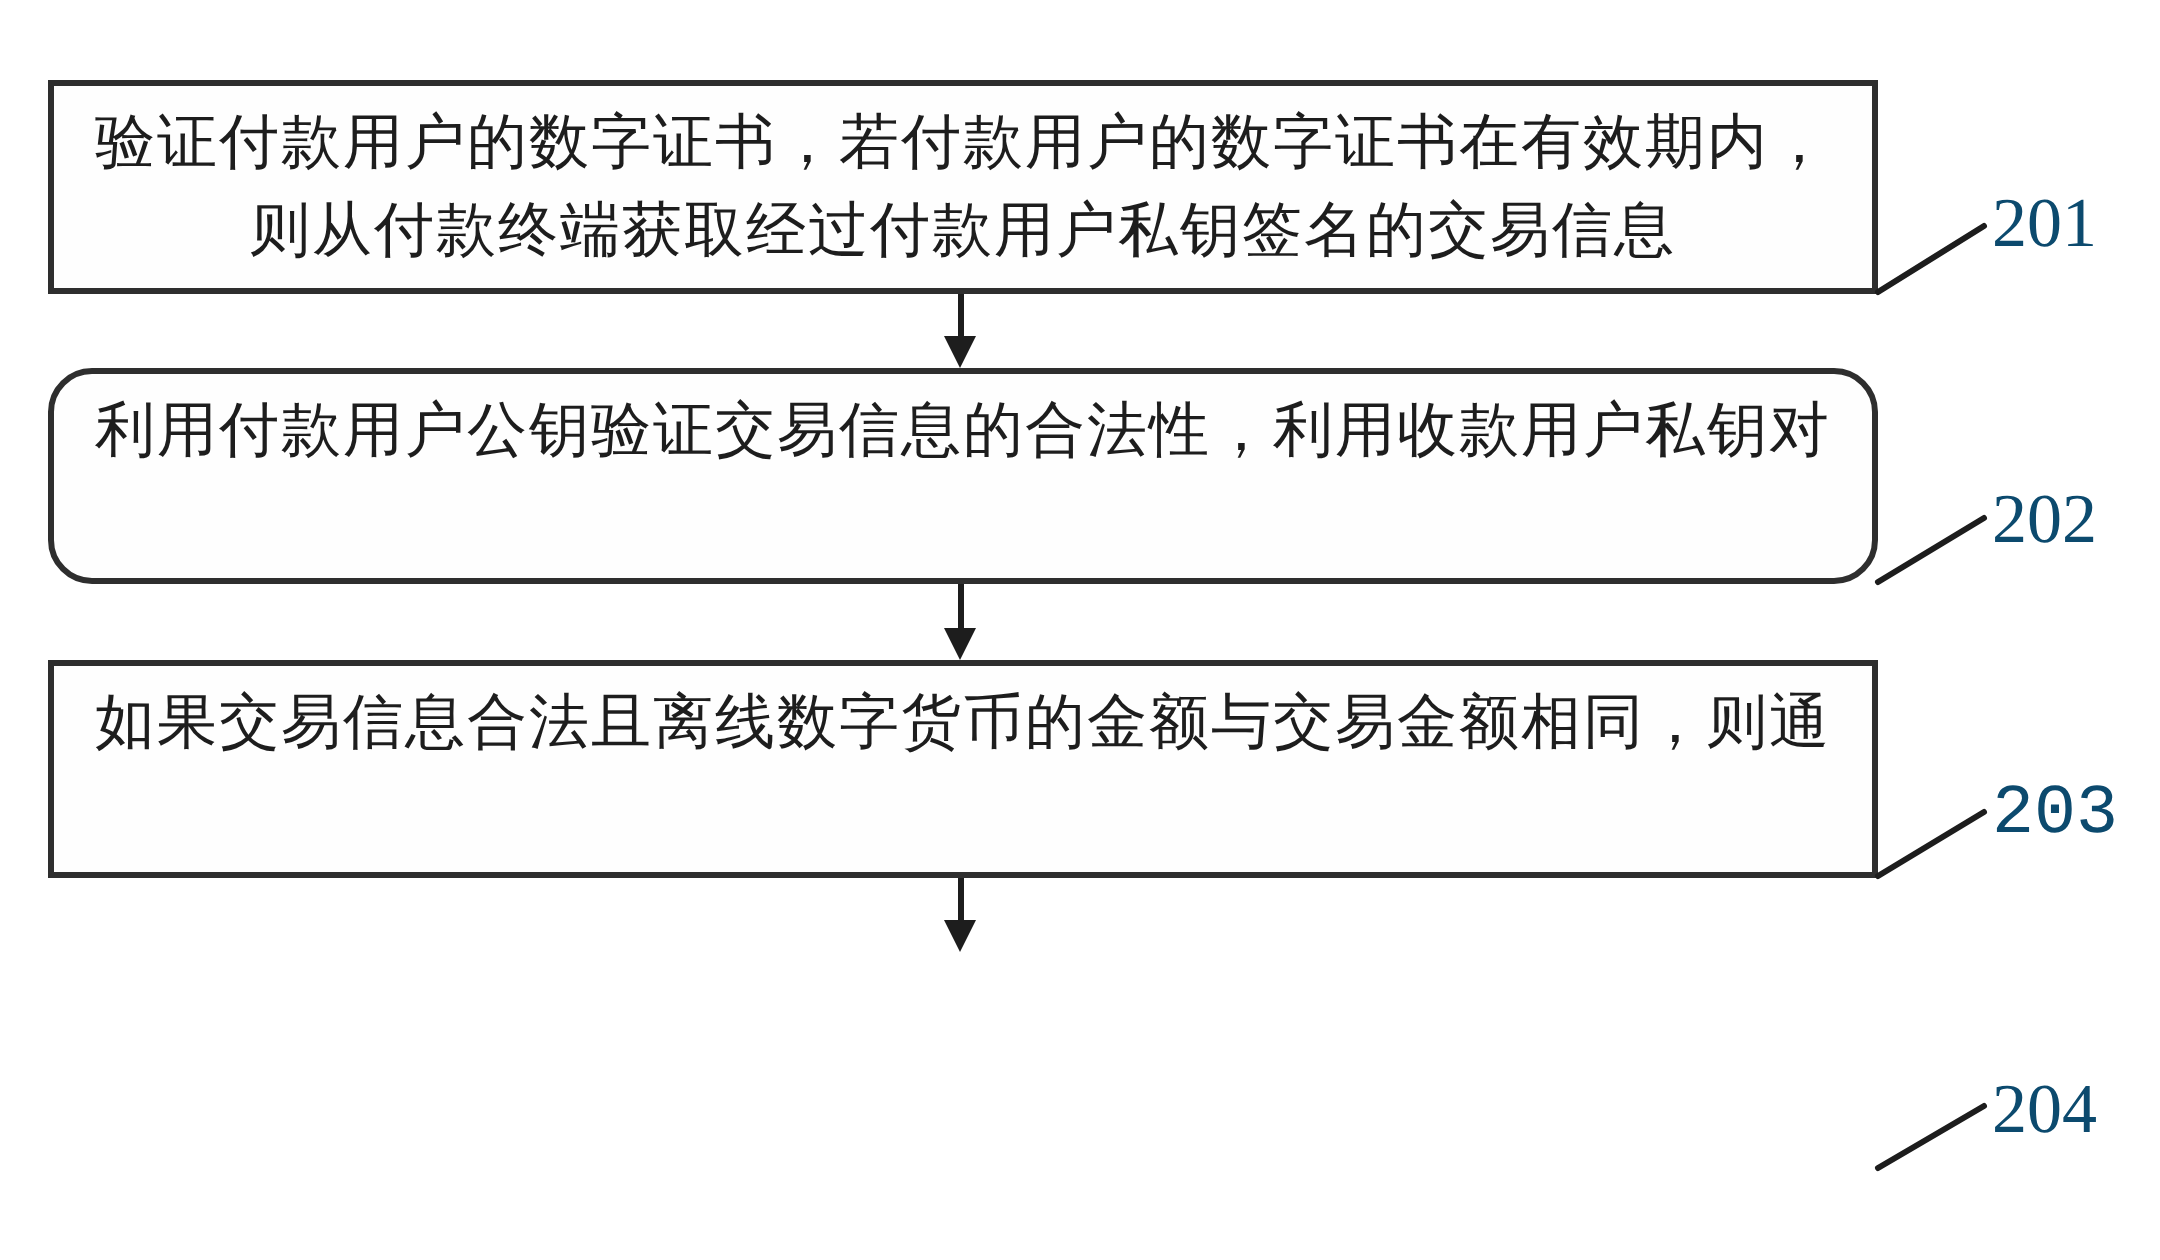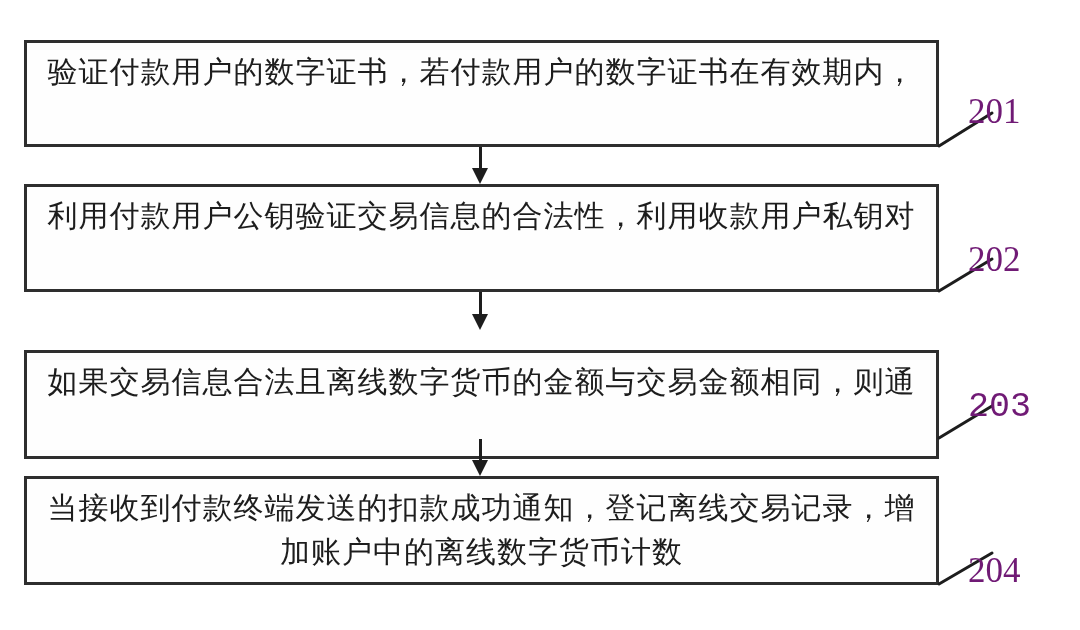--- a/index.html
+++ b/index.html
@@ -27,22 +27,22 @@
     font-size: 30px;
     line-height: 44px;
     letter-spacing: 1px;
     padding-top: 7px;
   }
   .step-box .tline {
     display: block;
     white-space: nowrap;
   }
   .box1 { top: 40px;  height: 107px; }
-  .box2 { top: 184px; height: 108px; }
-  .box3 { top: 330px; height: 109px; margin-top: 20px; }
+  .box2 { top: 184px; height: 108px; border-radius: 22px; }
+  .box3 { top: 330px; height: 109px; }
   .box4 { top: 476px; height: 109px; }
 
   .arrow {
     position: absolute;
     left: 465px;
     width: 30px;
     display: flex;
     flex-direction: column;
     align-items: center;
   }
@@ -65,39 +65,40 @@
   .leader-svg {
     position: absolute;
     left: 0;
     top: 0;
     width: 1080px;
     height: 630px;
     pointer-events: none;
   }
   .ref-label {
     position: absolute;
-    left: 968px;
-    color: #701a75;
+    left: 996px;
+    color: #0c4a6e;
     font-size: 35px;
     line-height: 38px;
     font-family: "Liberation Serif", "DejaVu Serif", serif;
     white-space: nowrap;
   }
   .ref1 { top: 93px; }
   .ref2 { top: 241px; }
   .ref3 { top: 388px; font-family: Liberation Mono, monospace; }
-  .ref4 { top: 536px; margin-top: 16px; }
+  .ref4 { top: 536px; }
 </style>
 </head>
 <body>
 
 <div class="canvas">
 
   <div class="step-box box1">
     <span class="tline">验证付款用户的数字证书，若付款用户的数字证书在有效期内，</span>
+    <span class="tline">则从付款终端获取经过付款用户私钥签名的交易信息</span>
   </div>
 
   <div class="arrow arrow1">
     <div class="shaft"></div>
     <div class="head"></div>
   </div>
 
   <div class="step-box box2">
     <span class="tline">利用付款用户公钥验证交易信息的合法性，利用收款用户私钥对</span>
   </div>
@@ -109,24 +110,20 @@
 
   <div class="step-box box3">
     <span class="tline">如果交易信息合法且离线数字货币的金额与交易金额相同，则通</span>
   </div>
 
   <div class="arrow arrow3">
     <div class="shaft"></div>
     <div class="head"></div>
   </div>
 
-  <div class="step-box box4">
-    <span class="tline">当接收到付款终端发送的扣款成功通知，登记离线交易记录，增</span>
-    <span class="tline">加账户中的离线数字货币计数</span>
-  </div>
 
   <svg class="leader-svg" viewBox="0 0 1080 630" xmlns="http://www.w3.org/2000/svg">
     <line x1="939" y1="146" x2="992" y2="113" stroke="#1d1d1d" stroke-width="3" stroke-linecap="round"></line>
     <line x1="939" y1="291" x2="992" y2="259" stroke="#1d1d1d" stroke-width="3" stroke-linecap="round"></line>
     <line x1="939" y1="438" x2="992" y2="406" stroke="#1d1d1d" stroke-width="3" stroke-linecap="round"></line>
     <line x1="939" y1="584" x2="992" y2="553" stroke="#1d1d1d" stroke-width="3" stroke-linecap="round"></line>
   </svg>
 
   <div class="ref-label ref1">201</div>
   <div class="ref-label ref2">202</div>

